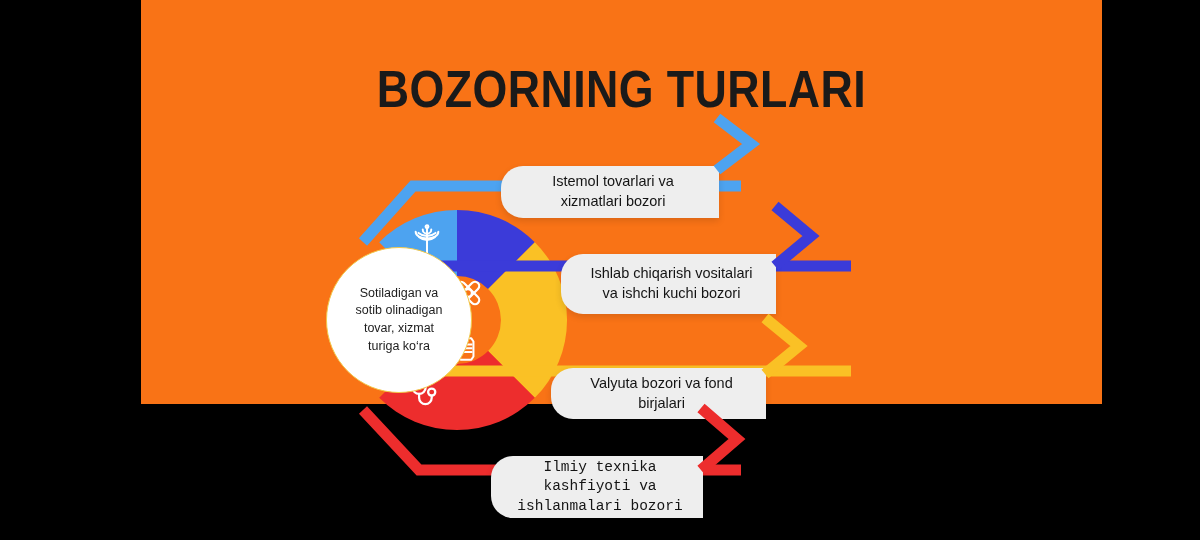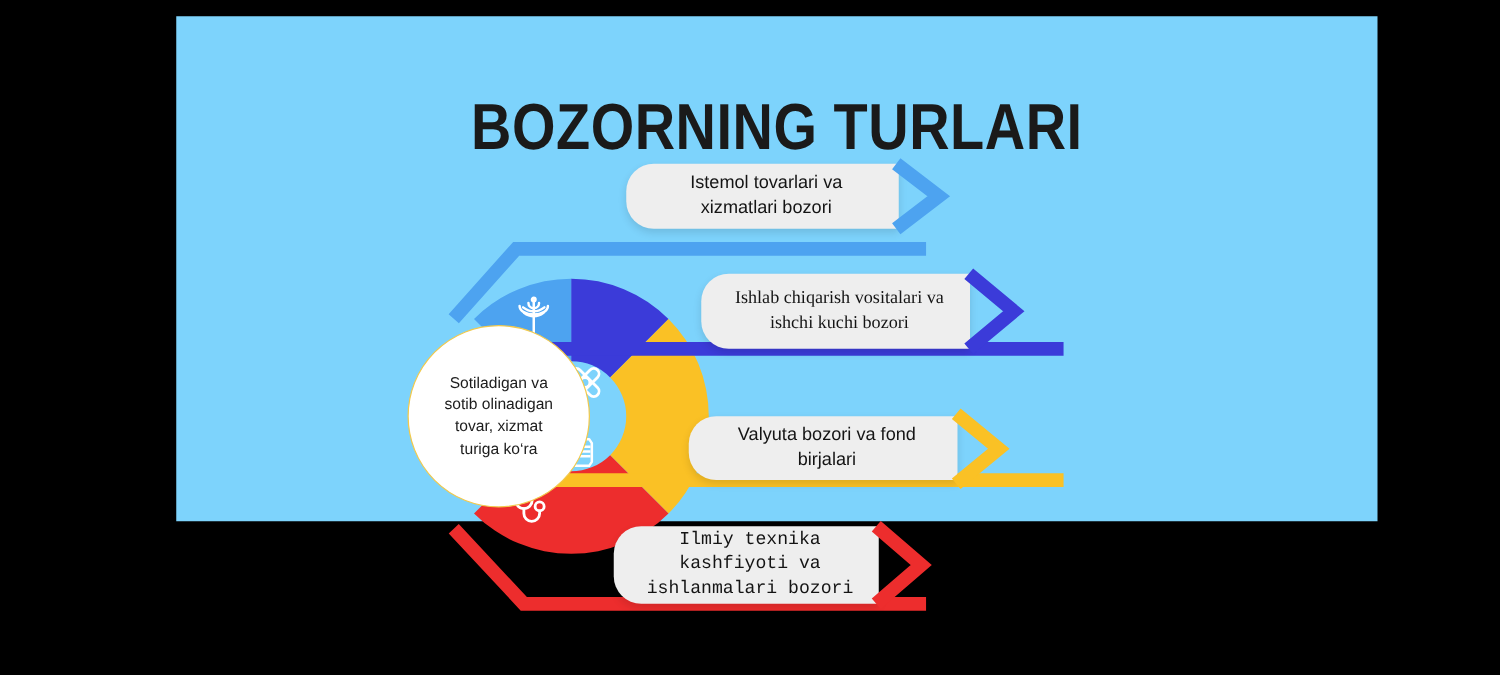--- a/index.html
+++ b/index.html
@@ -10,22 +10,22 @@
     overflow:hidden;
   }
   .stage{position:relative;width:1200px;height:540px;}
 
   
   .bar-left{position:absolute;left:0;top:0;width:141px;height:540px;background:#000;}
   .bar-right{position:absolute;left:1102px;top:0;width:98px;height:540px;background:#000;}
 
   
   .slide{
-    position:absolute;left:141px;top:13px;width:961px;height:404px;
-    background:#7dd3fc;
+    position:absolute;left:141px;top:0;width:961px;height:404px;
+    background:#f97316;
   }
 
   
   .title{
     position:absolute;left:0;top:24px;width:961px;
     text-align:center;
     font-family:"Liberation Sans Narrow","Liberation Sans",sans-serif;
     font-weight:bold;
     font-size:52px;
     letter-spacing:0.5px;
@@ -60,20 +60,21 @@
   
   .row{position:absolute;}
 
   .label-box{
     position:absolute;
     background:#eeeeee;
     border-radius:22px 0 0 22px;
     box-shadow:0 3px 7px rgba(0,0,0,0.12);
     display:flex;align-items:center;justify-content:center;
     z-index:2;
+    margin-top:48px;
   }
   .label-box .txt{
     font-size:14.5px;line-height:1.35;text-align:center;color:#141414;
     padding:0 14px 0 20px;
   }
 
   .connector{position:absolute;z-index:1;}
   .chev{position:absolute;z-index:3;}
 </style>
 </head>
@@ -97,21 +98,21 @@
       </div>
       <svg class="chev" style="left:570px;top:112px;" width="60" height="64" viewBox="0 0 60 64">
         <polyline points="6,6 40,32 6,58" fill="none" stroke="#4da3f0" stroke-width="11" stroke-linecap="butt" stroke-linejoin="miter"></polyline>
       </svg>
     </div>
 
     <div class="row">
       <svg class="connector" style="left:290px;top:230px;" width="420" height="60" viewBox="0 0 420 60">
         <polyline points="10,36 420,36" fill="none" stroke="#3b3bd9" stroke-width="11" stroke-linecap="butt"></polyline>
       </svg>
-      <div class="label-box" style="left:420px;top:206px;width:215px;height:60px;font-family:Liberation Serif, serif;">
+      <div class="label-box" style="left:420px;top:206px;width:215px;height:60px;">
         <span class="txt">Ishlab chiqarish vositalari va ishchi kuchi bozori</span>
       </div>
       <svg class="chev" style="left:628px;top:200px;" width="60" height="72" viewBox="0 0 60 72">
         <polyline points="6,6 42,36 6,66" fill="none" stroke="#3b3bd9" stroke-width="11" stroke-linecap="butt" stroke-linejoin="miter"></polyline>
       </svg>
     </div>
 
     <div class="row">
       <svg class="connector" style="left:290px;top:335px;" width="420" height="50" viewBox="0 0 420 50">
         <polyline points="10,36 420,36" fill="none" stroke="#fac125" stroke-width="11" stroke-linecap="butt"></polyline>

